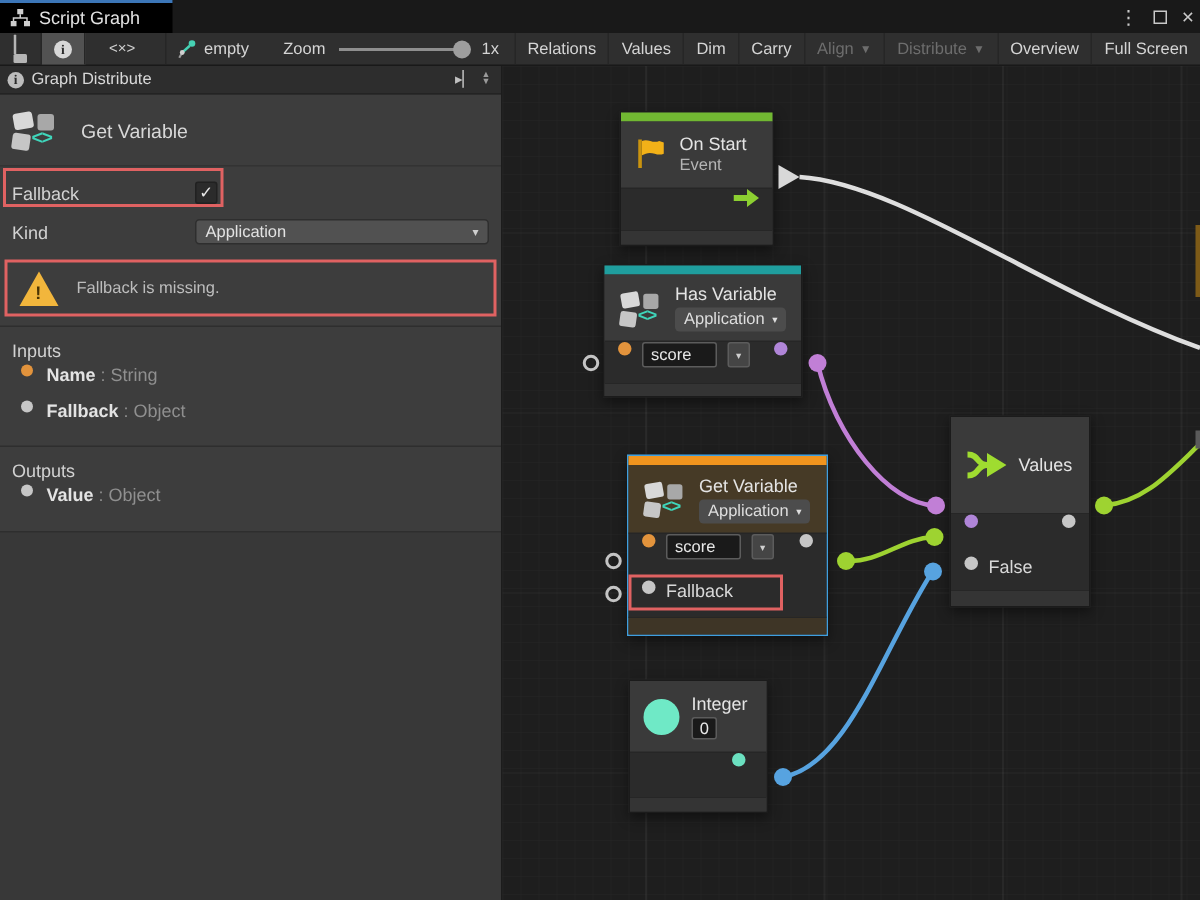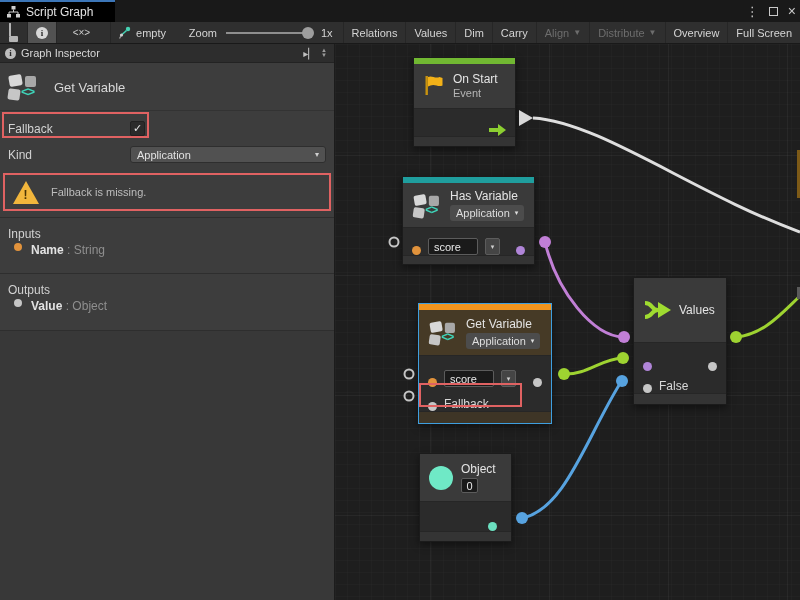--- a/index.html
+++ b/index.html
@@ -89,21 +89,21 @@
           display:flex; flex-direction:column; }
   .node.selected { border:1px solid #3f9fdf; }
   .ntop { height:6px; flex:0 0 auto; }
   .nhead { background:#3a3a3a; border-bottom:1px solid #262626; display:flex; align-items:center; gap:8px; padding:4px 9px; flex:1 0 auto; }
   .nhead.tint { background:#463a26; }
   .ntitle { font-size:12px; color:#e4e4e4; white-space:nowrap; }
   .nsub { font-size:11px; color:#b5b5b5; }
   .ndrop { height:16px; background:#4c4c4c; border-radius:3px; display:inline-flex; align-items:center; gap:5px; padding:0 6px;
            color:#dedede; font-size:11px; margin-top:2px; }
   .ndrop .dd-caret { font-size:7px; }
-  .nrow { display:flex; align-items:flex-end; gap:7px; padding:0 9px; background:#2b2b2b; }
+  .nrow { display:flex; align-items:flex-start; gap:7px; padding:0 9px; background:#2b2b2b; }
   .nfoot { background:#343434; border-top:1px solid #262626; flex:0 0 auto; }
   .nfoot.tint { background:#3e3526; }
   .nfield { height:17px; background:#1a1a1a; border:1px solid #5c5c5c; border-radius:2px; color:#e8e8e8; font-size:11px;
             display:flex; align-items:center; padding:0 5px; }
   .nddbtn { width:15px; height:17px; background:#454545; border:1px solid #5c5c5c; border-radius:2px; color:#cfcfcf;
             font-size:7px; display:flex; align-items:center; justify-content:center; }
   .plabel { font-size:12px; color:#d8d8d8; }
   .grow { flex:1; }
 
   
@@ -199,21 +199,21 @@
   <div class="tbtn" style="border-right:none">
       <span>Full Screen</span>
     </div>
 </div>
 
 <div class="main">
 
   <div class="inspector">
     <div class="insp-bar">
       <span class="info-circ" style="width:11px;height:11px;background:#bdbdbd">i</span>
-      <span>Graph Inspector</span>
+      <span>Graph Distribute</span>
       <span class="grow"></span>
       <span class="dock-icon">▸▏</span>
       <span class="spin">
         <span>▲</span>
         <span>▼</span>
       </span>
     </div>
 
     <div class="unit-head">
       <span class="vicon">
@@ -248,20 +248,25 @@
       <span class="warn-text">Fallback is missing.</span>
     </div>
 
     <div class="divider"></div>
     <div class="sec-head">Inputs</div>
     <div class="sig-row">
       <span class="dot sm d-orange"></span>
       <span><span class="sig-name">Name</span>
       <span class="sig-type">: String</span></span>
     </div>
+    <div class="sig-row">
+      <span class="dot sm d-gray"></span>
+      <span><span class="sig-name">Fallback</span>
+      <span class="sig-type">: Object</span></span>
+    </div>
 
     <div class="divider"></div>
     <div class="sec-head">Outputs</div>
     <div class="sig-row">
       <span class="dot sm d-gray"></span>
       <span><span class="sig-name">Value</span>
       <span class="sig-type">: Object</span></span>
     </div>
 
     <div class="insp-rest"></div>
@@ -270,21 +275,21 @@
   <div class="canvas">
 
     <svg class="wires">
       <path d="M 198 74 C 265 78, 360 150, 465 188" stroke="#dedede" stroke-width="3" fill="none"></path>
       <path d="M 210 198 C 222 248, 258 292, 288 293" stroke="#c17fd6" stroke-width="3" fill="none"></path>
       <path d="M 229 330 C 252 331, 266 315, 287 314" stroke="#9ed331" stroke-width="3" fill="none"></path>
       <path d="M 187 474 C 230 466, 252 392, 286 338" stroke="#57a3e0" stroke-width="3" fill="none"></path>
       <path d="M 401 293 C 428 291, 446 270, 465 252" stroke="#9ed331" stroke-width="3" fill="none"></path>
     </svg>
 
-    <div class="node" style="left:78px; top:13px; width:103px; height:90px;">
+    <div class="node" style="left:78px; top:30px; width:103px; height:90px;">
       <div class="ntop" style="background:#71b832"></div>
       <div class="nhead">
         <span style="display:flex">
           <svg width="22" height="22" viewBox="0 0 22 22">
               <rect x="2.5" y="1" width="2.4" height="19" fill="#c9930f"></rect>
               <path d="M5 2 C9 0 12 4 16.5 2 L19.5 3 L19.5 10.5 C15 12.5 12 8.5 7.5 10.5 L5 11.5 Z" fill="#f2b118"></path>
             </svg>
         </span>
         <span style="display:flex;flex-direction:column;line-height:14px">
           <span class="ntitle">On Start</span>
@@ -380,21 +385,21 @@
         <span class="dot d-gray"></span>
         <span class="plabel">False</span>
       </div>
       <div class="nfoot" style="height:11px"></div>
     </div>
 
     <div class="node" style="left:84px; top:409px; width:93px; height:89px;">
       <div class="nhead" style="padding:6px 9px">
         <span style="width:24px;height:24px;border-radius:50%;background:#6fe9c6;flex:0 0 auto"></span>
         <span style="display:flex;flex-direction:column;gap:2px">
-          <span class="ntitle">Object</span>
+          <span class="ntitle">Integer</span>
           <span class="nfield" style="width:17px;height:15px;justify-content:center;padding:0">0</span>
         </span>
       </div>
       <div class="nrow" style="height:29px; justify-content:flex-end; padding-right:14px">
         <span class="dot d-mint"></span>
       </div>
       <div class="nfoot" style="height:10px"></div>
     </div>
 
     <span class="tri-port" style="left:184px; top:66px;"></span>

